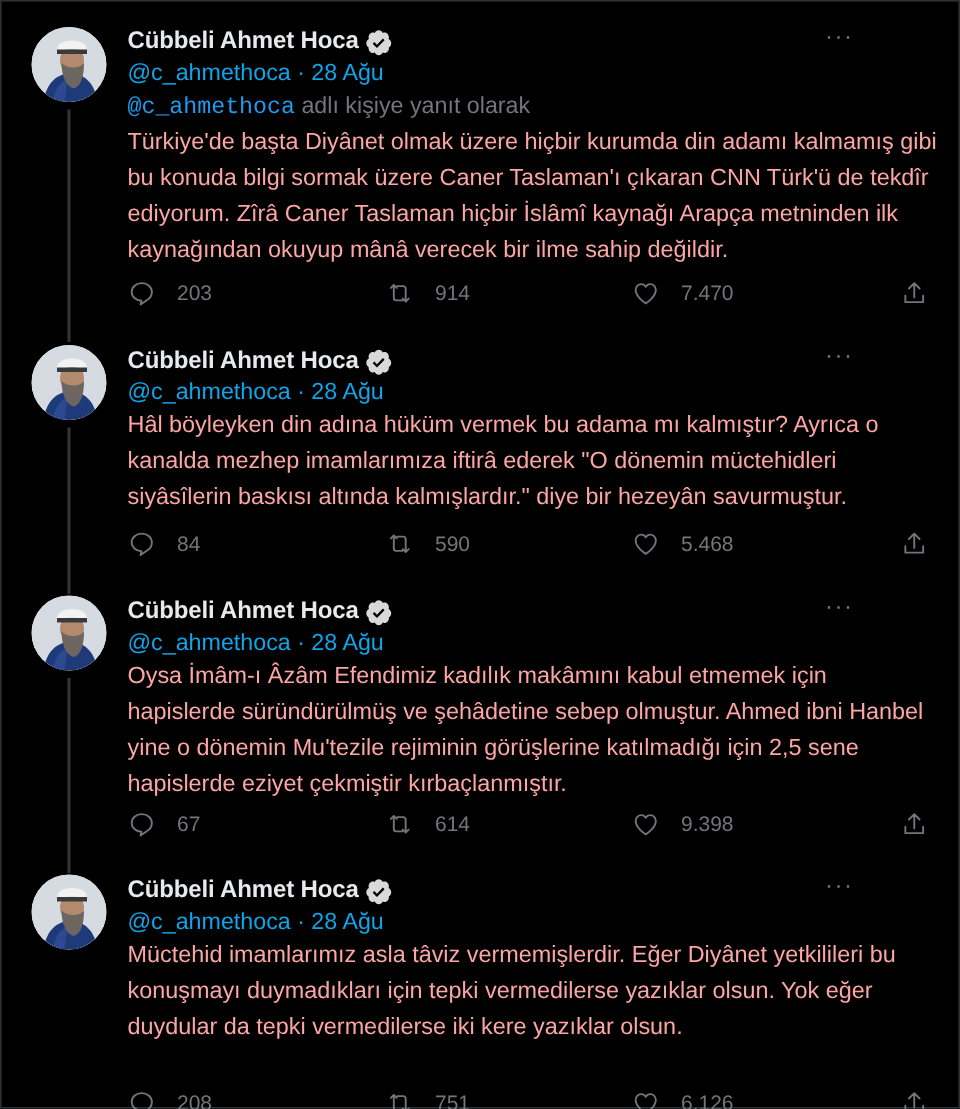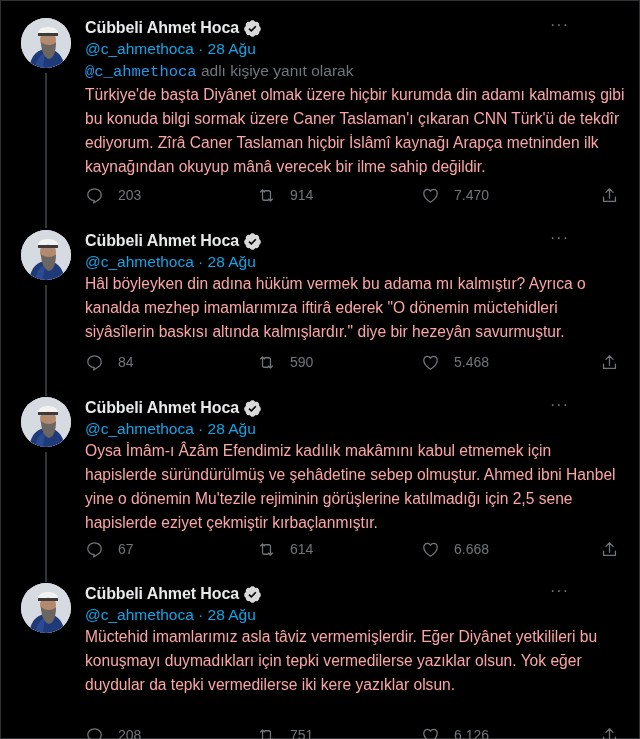--- a/index.html
+++ b/index.html
@@ -212,21 +212,21 @@
       <div class="action a-retweet">
         <svg viewBox="0 0 24 24">
             <path d="M4.5 7.5L7 5l2.5 2.5M7 5.5V16c0 1.1.9 2 2 2h5M19.5 16.5L17 19l-2.5-2.5M17 18.5V8c0-1.1-.9-2-2-2h-5" fill="none" stroke="#71767b" stroke-width="1.6" stroke-linecap="round" stroke-linejoin="round"></path>
           </svg>
         <span class="count">614</span>
       </div>
       <div class="action a-like">
         <svg viewBox="0 0 24 24">
             <path d="M12 20.5s-8.5-5.2-8.5-11.2C3.5 6.4 5.6 4.3 8.2 4.3c1.7 0 3 .9 3.8 2.3.8-1.4 2.1-2.3 3.8-2.3 2.6 0 4.7 2.1 4.7 5C20.5 15.3 12 20.5 12 20.5z" fill="none" stroke="#71767b" stroke-width="1.6" stroke-linejoin="round"></path>
           </svg>
-        <span class="count">6.668</span>
+        <span class="count">9.398</span>
       </div>
       <div class="action a-share">
         <svg viewBox="0 0 24 24">
             <path d="M12 3.5v12M7.5 8L12 3.5 16.5 8M4.5 14v5.5h15V14" fill="none" stroke="#71767b" stroke-width="1.6" stroke-linecap="round" stroke-linejoin="round"></path>
           </svg>
       </div>
     </div>
   </div>
 
   <div class="tweet" style="top:580px;height:157px;">

